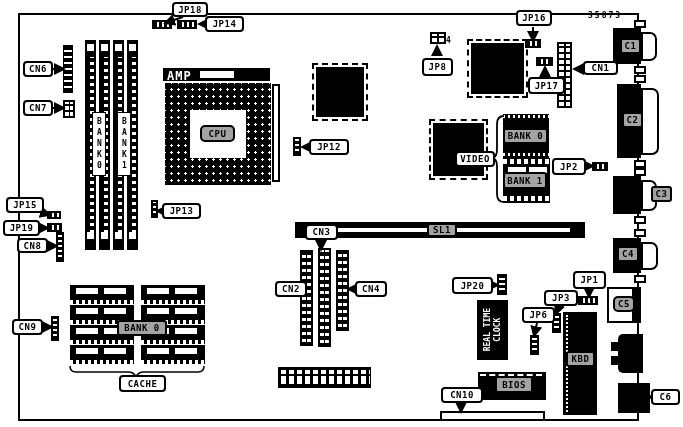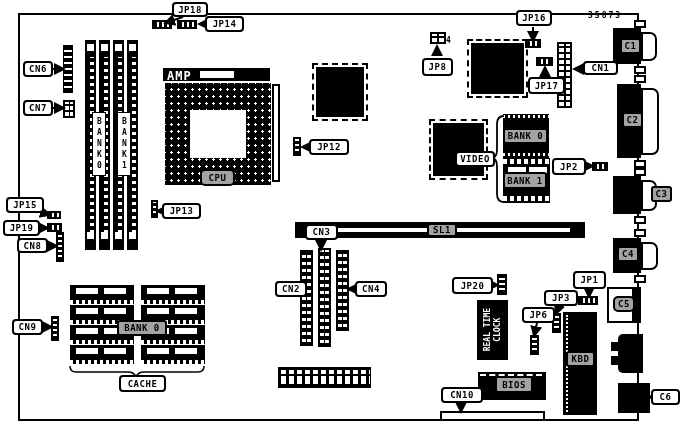--- a/index.html
+++ b/index.html
@@ -103,21 +103,21 @@
   <div class="abs jmp-h" style="left:592px;top:162px;width:16px;height:9px;"></div>
   <div class="abs grid2" style="left:557px;top:42px;width:15px;height:66px;"></div>
 
   <div class="abs blk" style="left:163px;top:68px;width:107px;height:13px;">
     <span style="position:absolute;left:4px;top:1px;color:#fff;font-weight:bold;font-size:12px;letter-spacing:1px;">AMP</span>
     <span class="abs" style="left:37px;top:3px;width:34px;height:7px;background:#fff;"></span>
   </div>
   <div class="abs sockdots" style="left:165px;top:83px;width:106px;height:102px;">
     <span class="abs" style="left:25px;top:27px;width:56px;height:48px;background:#fff;"></span>
   </div>
-  <div class="chiplabel" style="left:200px;top:125px;width:35px;height:17px;border-radius:5px;margin-top:44px;">CPU</div>
+  <div class="chiplabel" style="left:200px;top:125px;width:35px;height:17px;border-radius:5px;">CPU</div>
   <div class="abs tab" style="left:272px;top:84px;width:8px;height:98px;"></div>
 
   <div class="abs qfp" style="left:316px;top:67px;width:48px;height:50px;"></div>
   <div class="abs qfp" style="left:471px;top:43px;width:53px;height:51px;"></div>
   <div class="abs qfp" style="left:433px;top:123px;width:51px;height:53px;"></div>
 
   <div class="abs memdots" style="left:503px;top:114px;width:46px;height:44px;"></div>
   <div class="chiplabel" style="left:503px;top:128px;width:45px;height:16px;">BANK 0</div>
   <div class="abs memcomb" style="left:503px;top:158px;width:47px;height:45px;"></div>
   <div class="chiplabel" style="left:503px;top:172px;width:44px;height:17px;">BANK 1</div>

